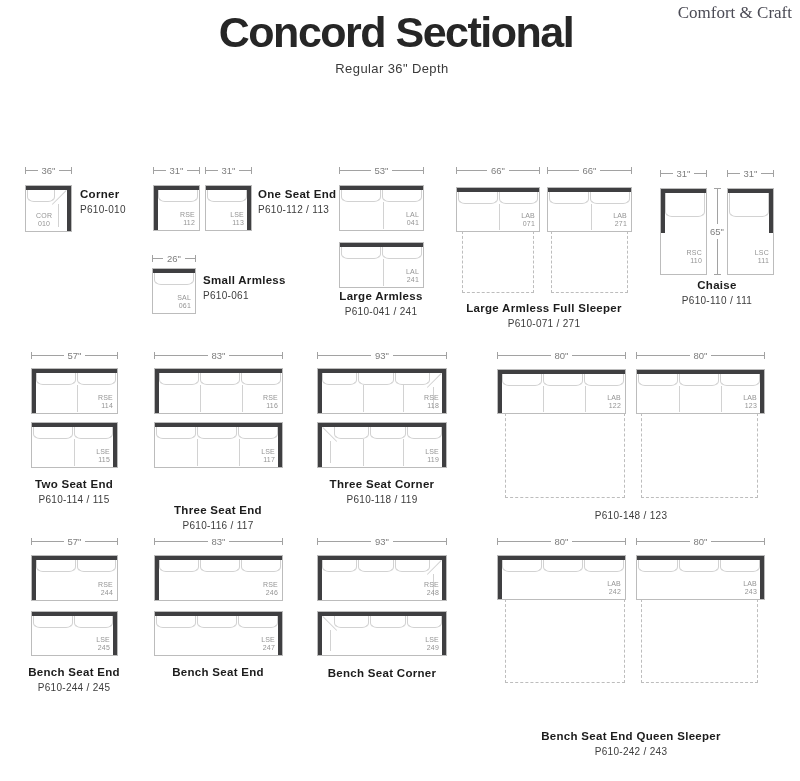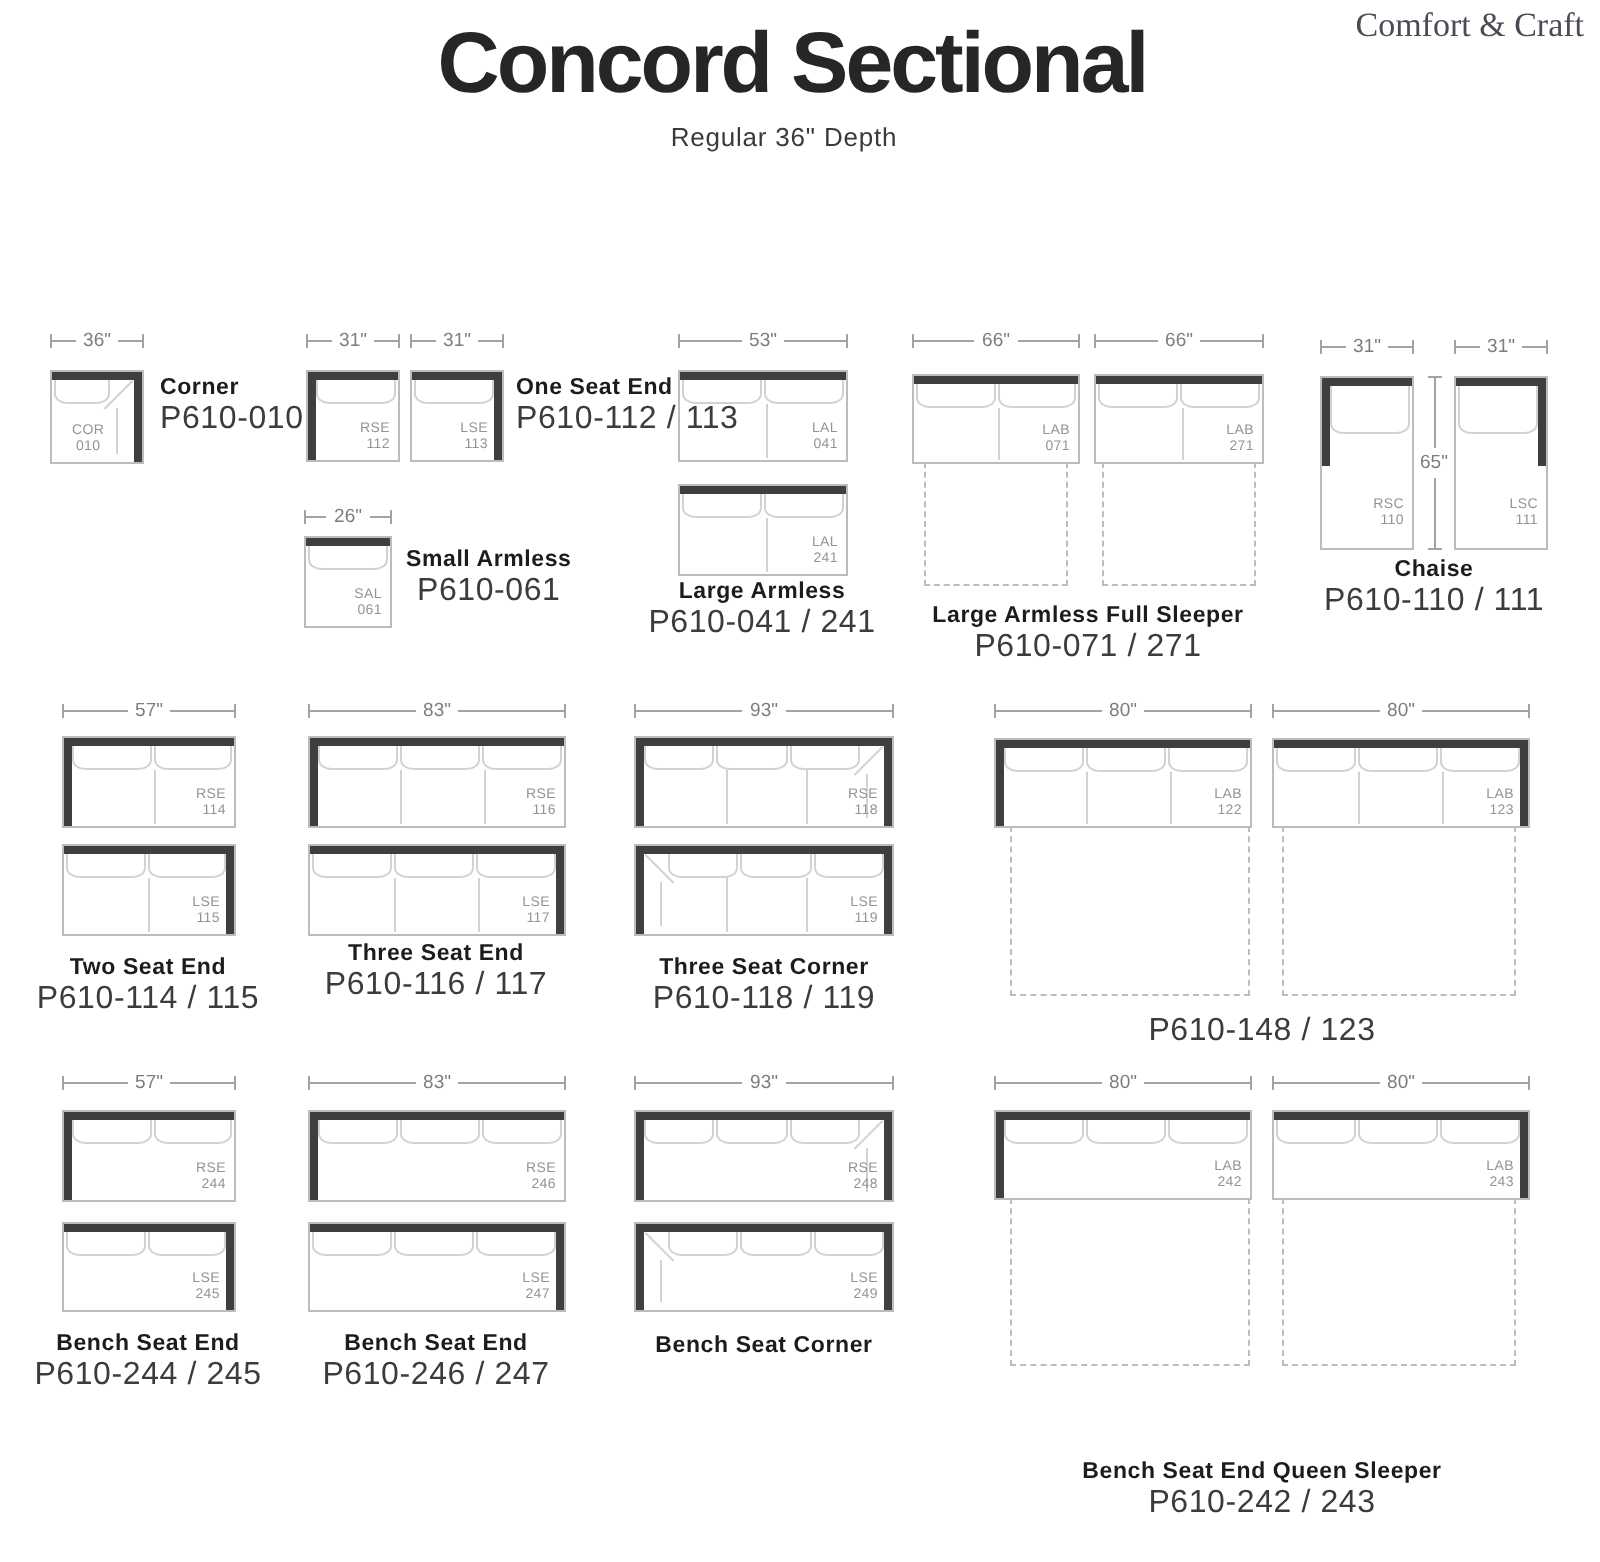--- a/index.html
+++ b/index.html
@@ -28,21 +28,21 @@
   .dimh .tick{width:1px;height:7px;background:var(--dim);}
   .dimh .seg{flex:1;height:1px;background:var(--dim);}
   .dimv{position:absolute;display:flex;flex-direction:column;align-items:center;width:22px;}
   .dimv .tick{height:1px;width:7px;background:var(--dim);}
   .dimv .seg{flex:1;width:1px;background:var(--dim);}
   .dimlabel{font-size:9.5px;color:var(--dim_text);padding:0 4px;line-height:9px;white-space:nowrap;}
   .dimv .dimlabel{padding:3px 0;}
   .plabel{position:absolute;}
   .pl-center{text-align:center;}
   .pname{font-size:11.5px;font-weight:bold;color:var(--label_title);letter-spacing:.3px;line-height:13px;}
-  .pcode{font-size:16px;color:var(--label_code);letter-spacing:.3px;line-height:13px;margin-top:2px;text-align:center;}
+  .pcode{font-size:10px;color:var(--label_code);letter-spacing:.3px;line-height:13px;margin-top:2px;}
 </style>
 </head>
 <body>
 
 <div class="page">
   <div class="brand">Comfort &amp; Craft</div>
   <div class="title">Concord Sectional</div>
   <div class="subtitle">Regular 36" Depth</div>
   <div class="layer">
       <div class="unit" style="left: 25px; top: 185px; width: 47px; height: 47px;">
@@ -509,38 +509,37 @@
         <div class="pcode">P610-071 / 271</div>
       </div>
       <div class="plabel pl-center" style="left: 557px; width: 320px; top: 279px;">
         <div class="pname">Chaise</div>
         <div class="pcode">P610-110 / 111</div>
       </div>
       <div class="plabel pl-center" style="left: -86px; width: 320px; top: 478px;">
         <div class="pname">Two Seat End</div>
         <div class="pcode">P610-114 / 115</div>
       </div>
-      <div class="plabel pl-center" style="left: 58px; width: 320px; top: 471px;">
+      <div class="plabel pl-center" style="left: 58px; width: 320px; top: 504px;">
         <div class="pname">Three Seat End</div>
         <div class="pcode">P610-116 / 117</div>
       </div>
       <div class="plabel pl-center" style="left: 222px; width: 320px; top: 478px;">
         <div class="pname">Three Seat Corner</div>
         <div class="pcode">P610-118 / 119</div>
       </div>
       <div class="plabel pl-center" style="left: 471px; width: 320px; top: 507px;">
         <div class="pcode">P610-148 / 123</div>
       </div>
       <div class="plabel pl-center" style="left: -86px; width: 320px; top: 666px;">
         <div class="pname">Bench Seat End</div>
         <div class="pcode">P610-244 / 245</div>
       </div>
       <div class="plabel pl-center" style="left: 58px; width: 320px; top: 666px;">
         <div class="pname">Bench Seat End</div>
-        <div class="pcode">P610-246 / 247</div>
       </div>
       <div class="plabel pl-center" style="left: 222px; width: 320px; top: 667px;">
         <div class="pname">Bench Seat Corner</div>
       </div>
       <div class="plabel pl-center" style="left: 471px; width: 320px; top: 730px;">
         <div class="pname">Bench Seat End Queen Sleeper</div>
         <div class="pcode">P610-242 / 243</div>
       </div>
     </div>
 </div>

